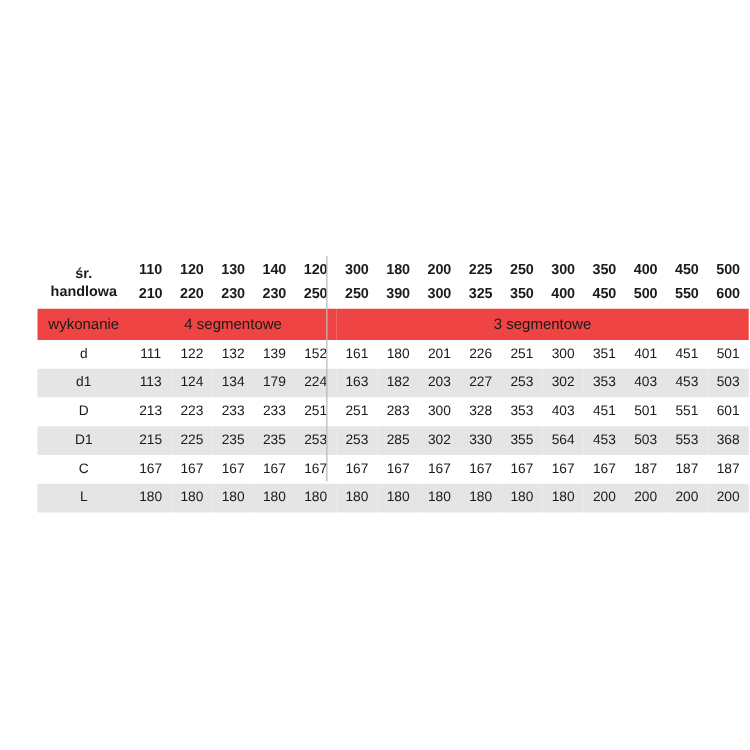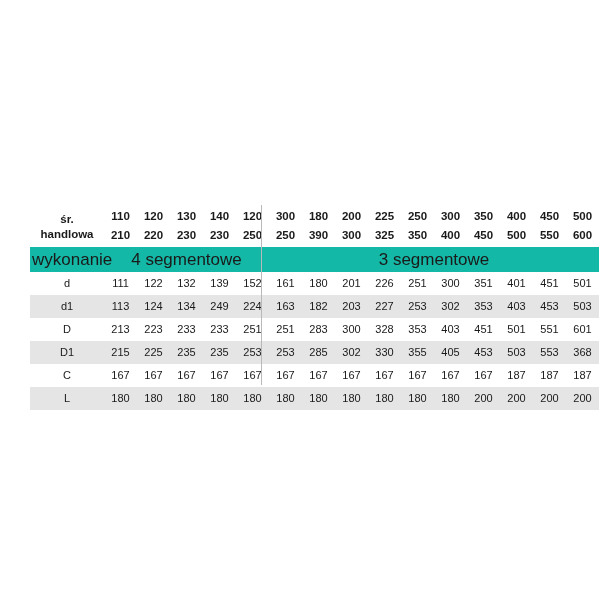--- a/index.html
+++ b/index.html
@@ -51,22 +51,22 @@
   td.label-merge {
     text-align: center;
     font-size: 11px;
     line-height: 14px;
   }
   
   tr.band td { background: #e5e5e5; }
   tr.plain td { background: #ffffff; }
 
   tr.seg td {
-    background: #14b8a6;
-    font-size: 17px;
+    background: #ef4444;
+    font-size: 12px;
     height: 21px;
   }
   tr.seg td.seg-label { text-align: center; }
 
   
   .sepline {
     position: absolute;
     left: 261px;
     top: 205px;
     width: 1px;
@@ -163,21 +163,21 @@
         <td>401</td>
         <td>451</td>
         <td>501</td>
       </tr>
 
       <tr class="band">
         <td class="label-cell">d1</td>
         <td>113</td>
         <td>124</td>
         <td>134</td>
-        <td>249</td>
+        <td>179</td>
         <td>224</td>
         <td>163</td>
         <td>182</td>
         <td>203</td>
         <td>227</td>
         <td>253</td>
         <td>302</td>
         <td>353</td>
         <td>403</td>
         <td>453</td>
@@ -208,21 +208,21 @@
         <td>215</td>
         <td>225</td>
         <td>235</td>
         <td>235</td>
         <td>253</td>
         <td>253</td>
         <td>285</td>
         <td>302</td>
         <td>330</td>
         <td>355</td>
-        <td>405</td>
+        <td>564</td>
         <td>453</td>
         <td>503</td>
         <td>553</td>
         <td>368</td>
       </tr>
 
       <tr class="plain">
         <td class="label-cell">C</td>
         <td>167</td>
         <td>167</td>

